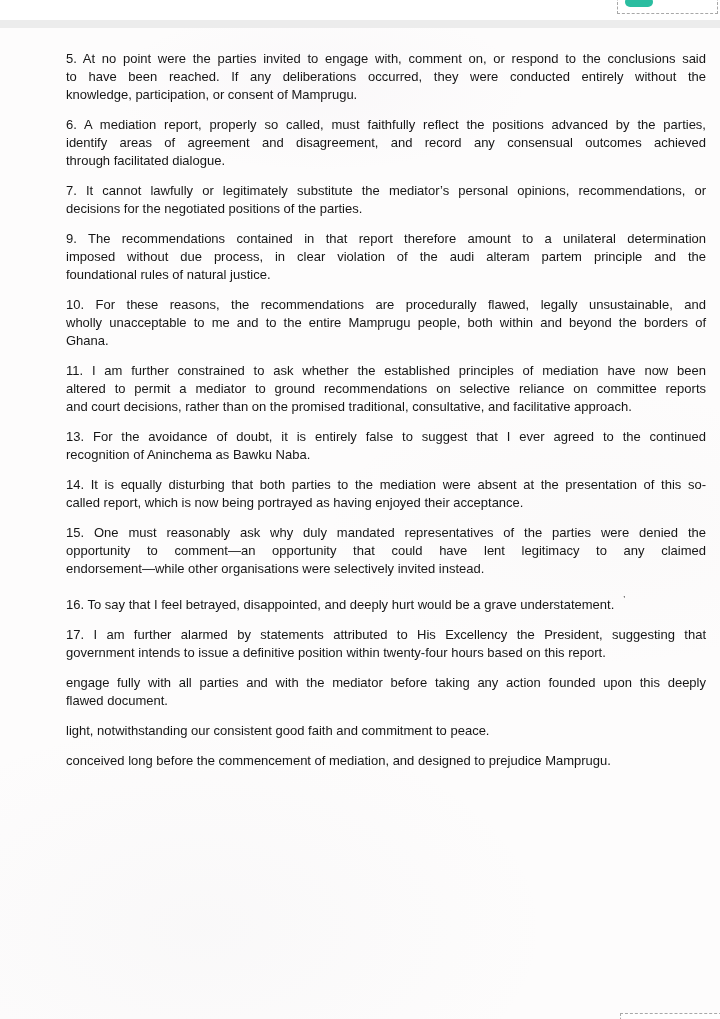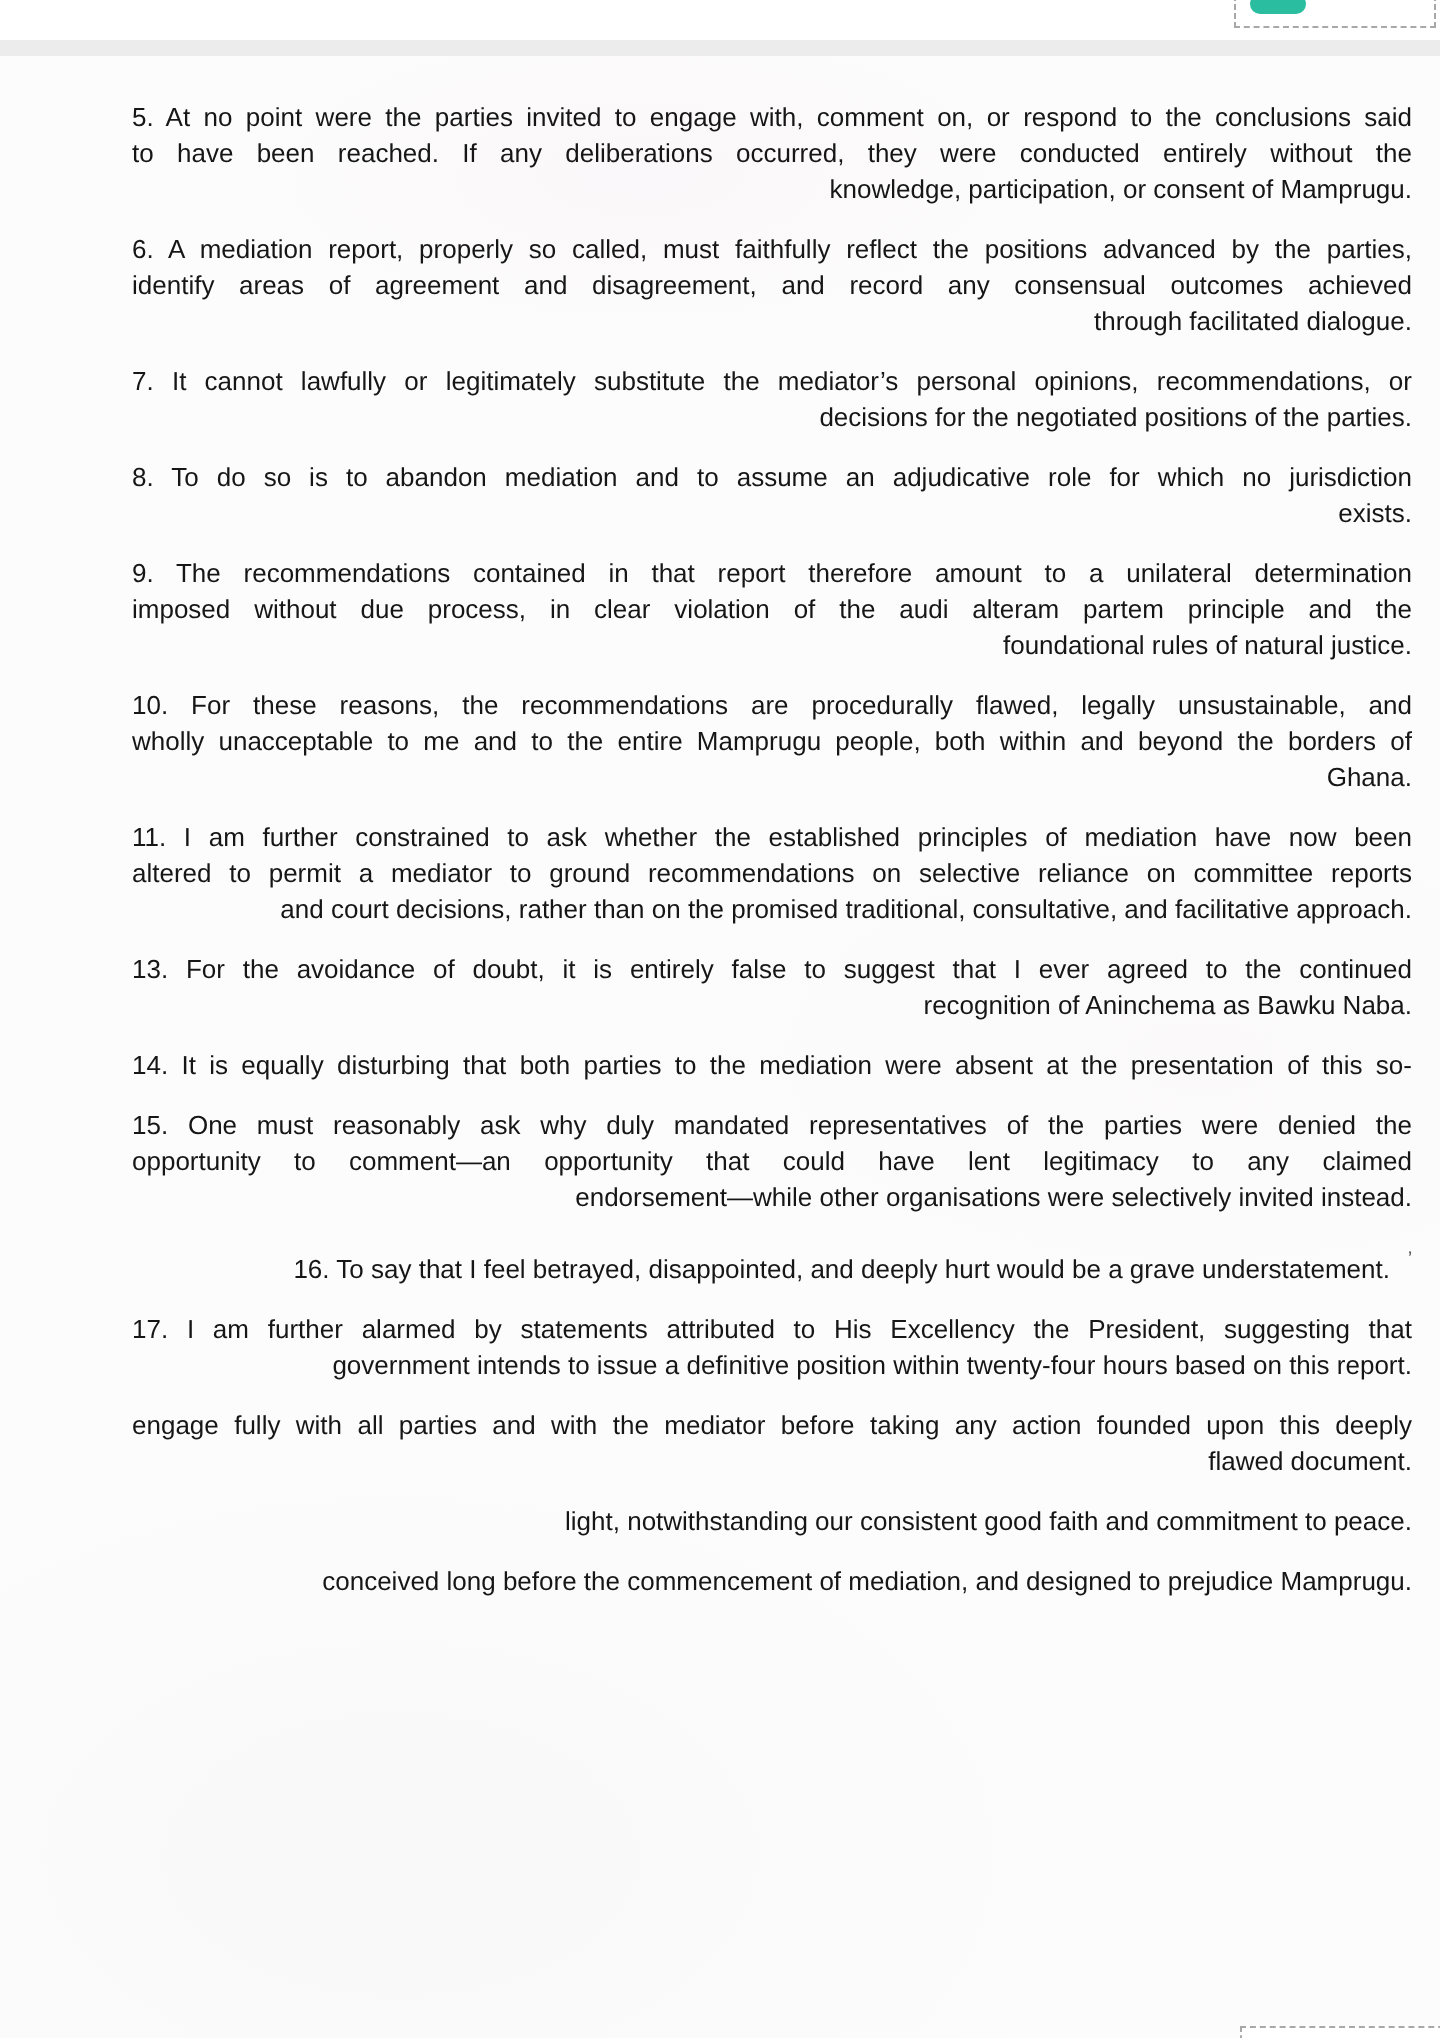--- a/index.html
+++ b/index.html
@@ -31,21 +31,21 @@
     left: 43px;
     top: 50px;
     width: 640px;
     color: #161616;
     font-size: 13px;
     line-height: 18px;
     margin-left: 23px;
   }
   .para { margin: 0 0 12px 0; }
   .jline { text-align: justify; text-align-last: justify; }
-  .lline { text-align: right; }
+  .lline { text-align: left; }
   .stray {
     font-size: 9px;
     vertical-align: 7px;
     margin-left: 9px;
     color: #444;
   }
   .sel-box-top {
     position: absolute;
     left: 617px; top: -7px;
     width: 99px; height: 19px;
@@ -92,24 +92,20 @@
     <div class="jline">6. A mediation report, properly so called, must faithfully reflect the positions advanced by the parties,</div>
     <div class="jline">identify areas of agreement and disagreement, and record any consensual outcomes achieved</div>
     <div class="lline">through facilitated dialogue.</div>
   </div>
 
   <div class="para">
     <div class="jline">7. It cannot lawfully or legitimately substitute the mediator’s personal opinions, recommendations, or</div>
     <div class="lline">decisions for the negotiated positions of the parties.</div>
   </div>
 
-  <div class="para">
-    <div class="jline">8. To do so is to abandon mediation and to assume an adjudicative role for which no jurisdiction</div>
-    <div class="lline">exists.</div>
-  </div>
 
   <div class="para">
     <div class="jline">9. The recommendations contained in that report therefore amount to a unilateral determination</div>
     <div class="jline">imposed without due process, in clear violation of the audi alteram partem principle and the</div>
     <div class="lline">foundational rules of natural justice.</div>
   </div>
 
   <div class="para">
     <div class="jline">10. For these reasons, the recommendations are procedurally flawed, legally unsustainable, and</div>
     <div class="jline">wholly unacceptable to me and to the entire Mamprugu people, both within and beyond the borders of</div>
@@ -123,20 +119,21 @@
   </div>
 
 
   <div class="para">
     <div class="jline">13. For the avoidance of doubt, it is entirely false to suggest that I ever agreed to the continued</div>
     <div class="lline">recognition of Aninchema as Bawku Naba.</div>
   </div>
 
   <div class="para">
     <div class="jline">14. It is equally disturbing that both parties to the mediation were absent at the presentation of this so-</div>
+    <div class="lline">called report, which is now being portrayed as having enjoyed their acceptance.</div>
   </div>
 
   <div class="para">
     <div class="jline">15. One must reasonably ask why duly mandated representatives of the parties were denied the</div>
     <div class="jline">opportunity to comment—an opportunity that could have lent legitimacy to any claimed</div>
     <div class="lline">endorsement—while other organisations were selectively invited instead.</div>
   </div>
 
   <div class="para">
     <div class="lline"><span>16. To say that I feel betrayed, disappointed, and deeply hurt would be a grave understatement.</span><span class="stray">’</span></div>

